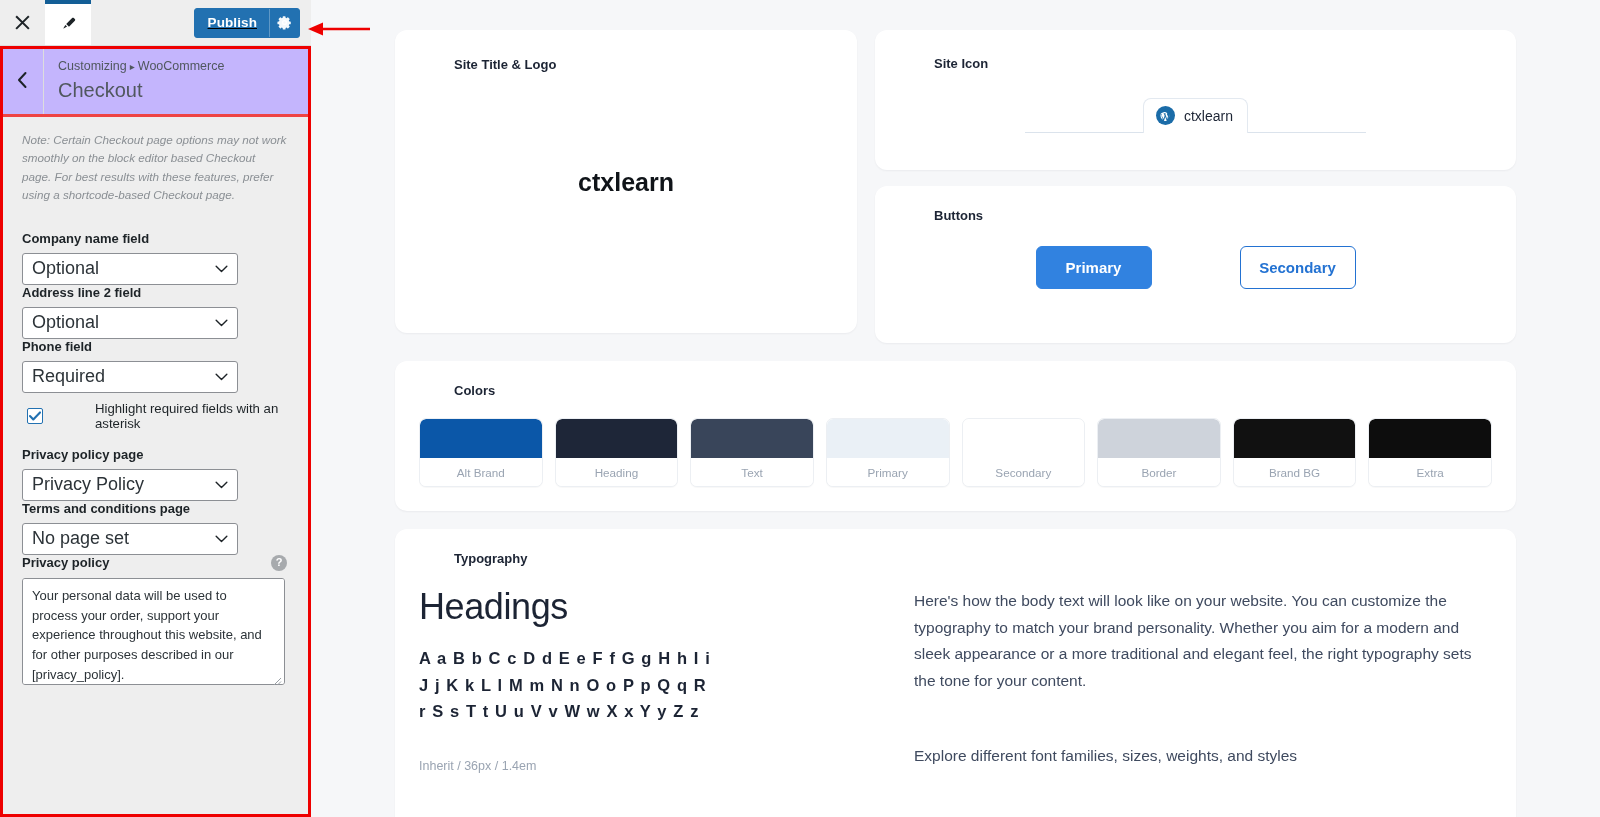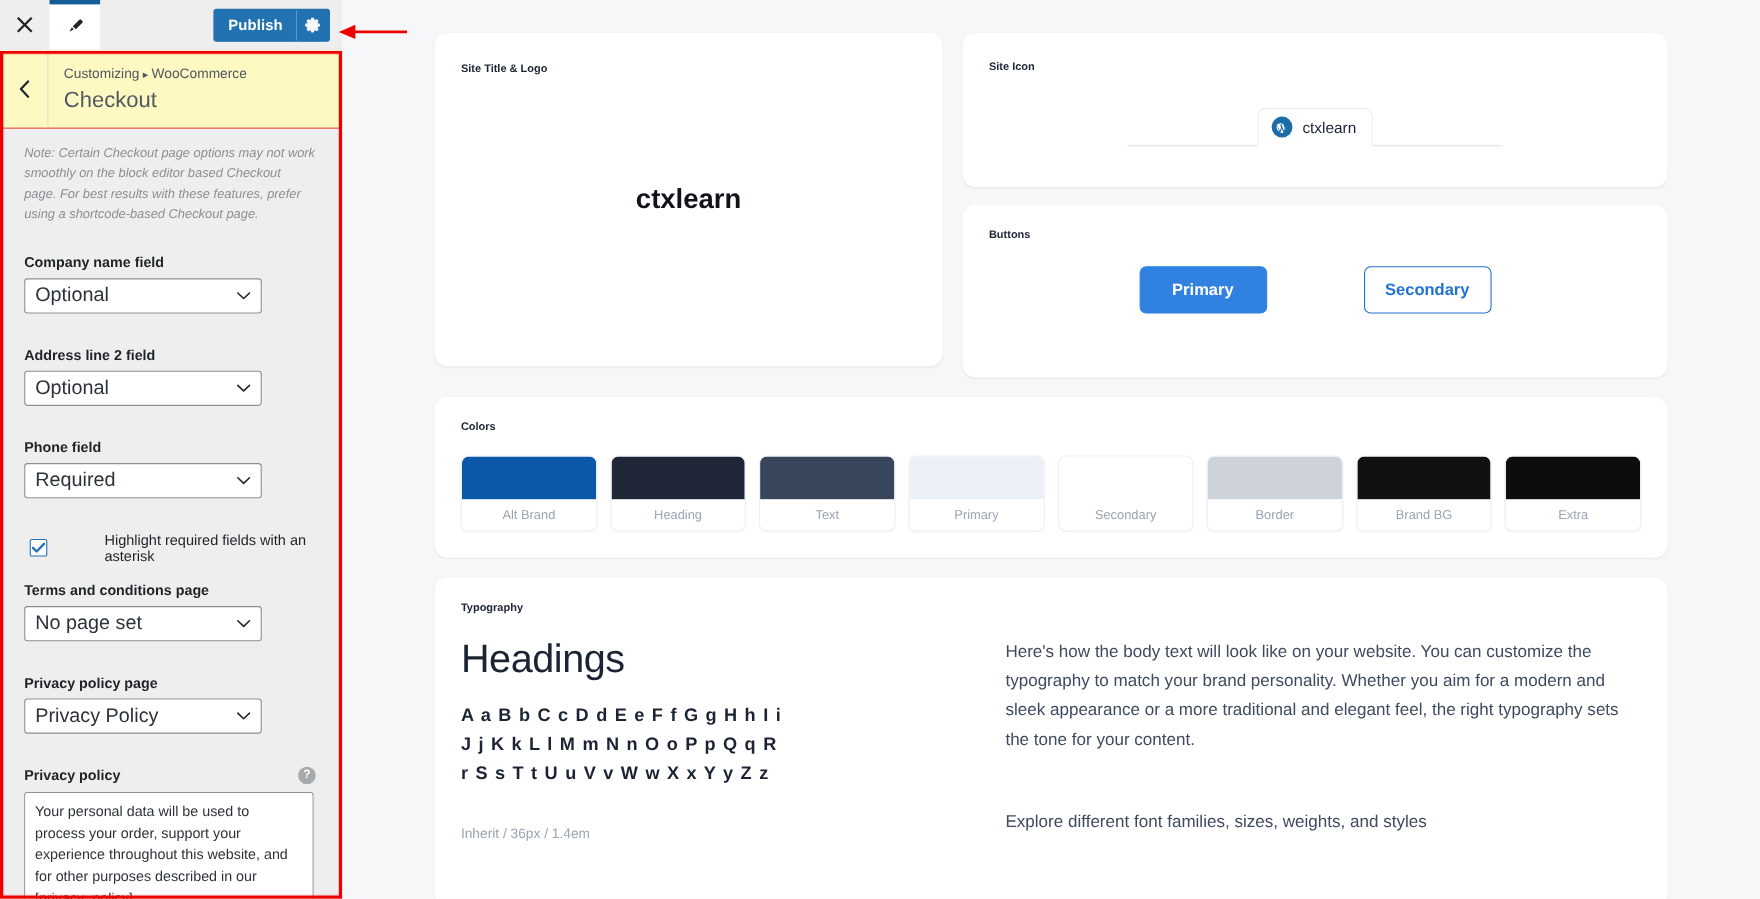--- a/index.html
+++ b/index.html
@@ -11,21 +11,21 @@
   }
 
   
   .app { position: relative; width: 1600px; height: 817px; display: flex; }
 
   
   .customizer { position: relative; width: 311px; height: 817px; flex: 0 0 311px; background:#fff; }
 
   .topbar {
     height: 46px; background: #eeeeee; display: flex; align-items: stretch;
-    border-bottom: 1px solid #ddd; position: relative;
+    border-bottom: 1px solid #ddd; position: relative; text-decoration: underline;
   }
   .close-btn {
     width: 45px; display: flex; align-items: center; justify-content: center;
     background: #eeeeee; cursor: pointer;
   }
   .close-btn svg { display:block; }
   .brush-tab {
     width: 46px; background: #fff; display: flex; align-items: center; justify-content: center;
     border-top: 4px solid #135e96; cursor: pointer;
   }
@@ -44,41 +44,41 @@
 
   
   .redframe {
     position: absolute; left: 0; top: 46px; width: 311px; height: 771px;
     border: 3px solid #ee0000; pointer-events: none; z-index: 30;
   }
 
   .panel { position: absolute; left:0; top: 46px; width: 311px; height: 771px; background: #eee; }
 
   .panel-head {
-    background: #fef9c3; display: flex; align-items: center;
-    height: 71px; border-bottom: 1px solid #ef4444;
+    background: #c4b5fd; display: flex; align-items: center;
+    height: 71px; border-bottom: 3px solid #ef4444;
   }
   .back-btn {
     width: 44px; align-self: stretch; display:flex; align-items:center; justify-content:center;
     border-right: 1px solid #ddd; cursor: pointer;
   }
   .head-text { padding-left: 14px; }
   .breadcrumb { font-size: 12.5px; color: #50575e; line-height: 1.45; }
   .crumb-sep { padding: 0 3px; font-size: 10px; color:#50575e; }
   .panel-title { font-size: 20px; color: #50575e; font-weight: 400; line-height: 1.3; margin-top: 1px; }
 
   .panel-body { padding: 14px 24px 0 22px; }
 
   .note {
     font-size: 11.7px; line-height: 1.58; color: #8a8f94; font-style: italic;
     margin-bottom: 26px;
   }
   .note b { font-weight: 400; font-style: italic; color:#8a8f94; }
 
-  .field { margin-bottom: 30px; }
+  .field { margin-bottom: 0; }
   .field-label {
     display:block; font-size: 13px; font-weight: 700; color: #1d2327;
     margin-bottom: 7px;
   }
   .label-row { display:flex; align-items:center; justify-content:space-between; margin-bottom: 7px; }
   .label-row .field-label { margin-bottom: 0; }
   .help-icon {
     width: 16px; height: 16px; border-radius: 50%; background: #a7aaad; color:#fff;
     font-size: 11px; font-weight:700; display:flex; align-items:center; justify-content:center;
     cursor: pointer; line-height: 1;
@@ -112,21 +112,21 @@
   
   .preview {
     flex: 1; height: 817px; background: #f6f7f9; overflow: hidden;
     padding: 30px 84px 0 84px; position: relative;
   }
   .grid-top { display: flex; gap: 18px; }
   .col-left { width: 462px; flex: 0 0 462px; }
   .col-right { flex: 1; }
 
   .card { background: #fff; border-radius: 12px; box-shadow: 0 1px 2px rgba(16,24,40,.05); }
-  .card-title { font-size: 10px; font-weight: 700; color: #1c2434; }
+  .card-title { font-size: 13px; font-weight: 700; color: #1c2434; margin-left: 35px; }
 
   .card-site-title { height: 303px; padding: 27px 24px; position: relative; }
   .site-name {
     position:absolute; left:0; right:0; top: 50%; transform: translateY(-50%);
     text-align:center; font-size: 25px; font-weight: 700; color: #101419;
   }
 
   .card-site-icon { height: 140px; padding: 26px 24px; position: relative; }
   .tabstrip {
     position:absolute; left: 0; right: 0; top: 68px; display:flex;
@@ -273,33 +273,33 @@
         <div class="check-row">
           <span class="checkbox">
             <svg width="12" height="10" viewBox="0 0 12 10">
               <path d="M1 5.1 4.3 8.4 11 1.4" stroke="#2271b1" stroke-width="2.1" fill="none" stroke-linecap="round" stroke-linejoin="round"></path>
             </svg>
           </span>
           <span class="check-label">Highlight required fields with an asterisk</span>
         </div>
 
         <div class="field">
+          <span class="field-label">Privacy policy page</span>
+          <div class="select">
+            <span>Privacy Policy</span>
+            <svg class="chev" width="13" height="8" viewBox="0 0 14 9">
+              <path d="M1 1.5 7 7.2l6-5.7" stroke="#1d2327" stroke-width="1.6" fill="none" stroke-linecap="round" stroke-linejoin="round"></path>
+            </svg>
+          </div>
+        </div>
+
+        <div class="field">
           <span class="field-label">Terms and conditions page</span>
           <div class="select">
             <span>No page set</span>
-            <svg class="chev" width="13" height="8" viewBox="0 0 14 9">
-              <path d="M1 1.5 7 7.2l6-5.7" stroke="#1d2327" stroke-width="1.6" fill="none" stroke-linecap="round" stroke-linejoin="round"></path>
-            </svg>
-          </div>
-        </div>
-
-        <div class="field">
-          <span class="field-label">Privacy policy page</span>
-          <div class="select">
-            <span>Privacy Policy</span>
             <svg class="chev" width="13" height="8" viewBox="0 0 14 9">
               <path d="M1 1.5 7 7.2l6-5.7" stroke="#1d2327" stroke-width="1.6" fill="none" stroke-linecap="round" stroke-linejoin="round"></path>
             </svg>
           </div>
         </div>
 
         <div class="field">
           <div class="label-row">
             <span class="field-label">Privacy policy</span>
             <span class="help-icon">?</span>

